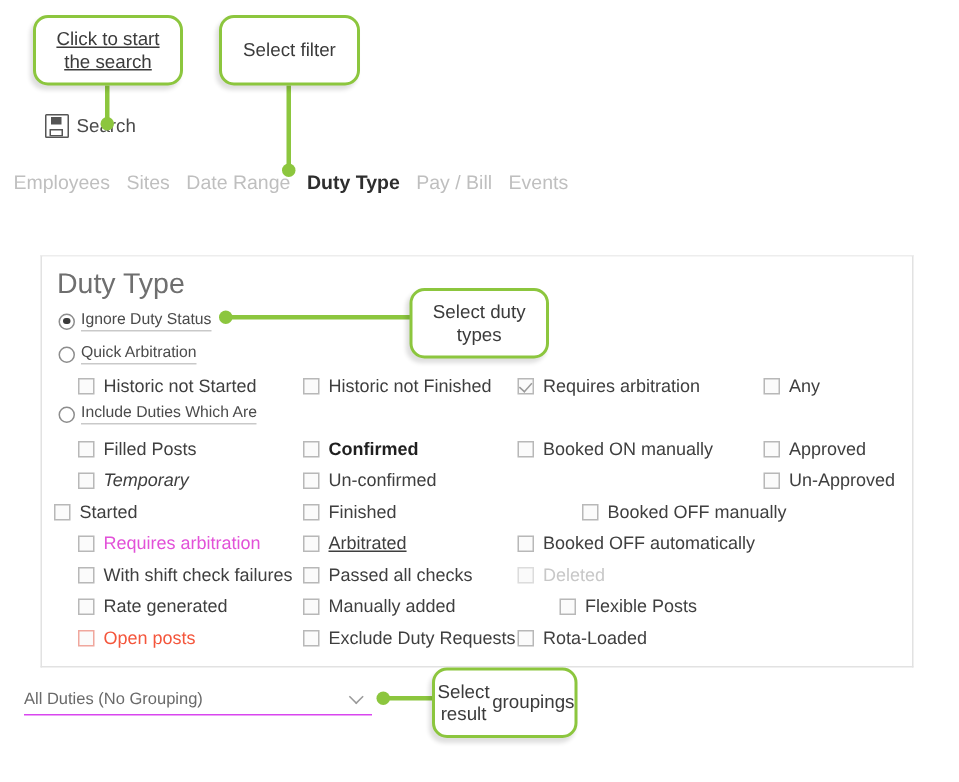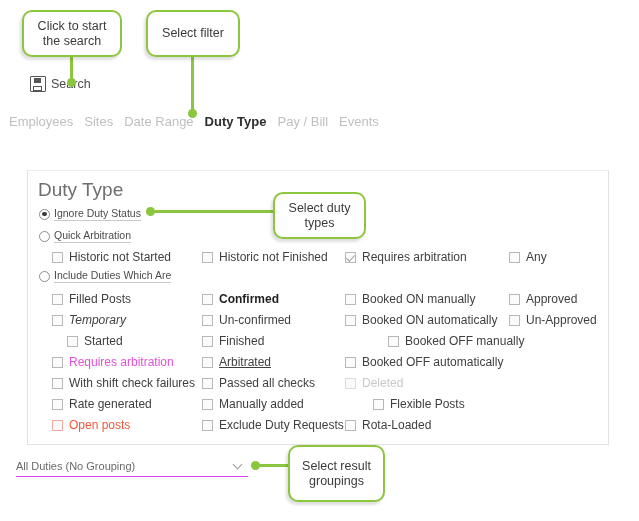--- a/index.html
+++ b/index.html
@@ -232,21 +232,21 @@
     left: 1px; top: 1px;
     width: 6px; height: 6px;
     border: solid #9a9a9a;
     border-width: 0 1.3px 1.3px 0;
     transform: rotate(45deg);
   }
 </style>
 </head>
 <body>
 
-<div class="callout" id="co-search" style="left:22px; top:10px; width:100px; height:47px; flex-direction:column;">
+<div class="callout" id="co-search" style="left:22px; top:10px; width:100px; height:47px; flex-direction:column;text-decoration:underline;">
   <span>Click to start</span>
   <span>the search</span>
 </div>
 <div class="connector conn-v" style="left:70px; top:57px; height:27px;"></div>
 <div class="dot" style="left:67px; top:78px;"></div>
 
 <div class="callout" id="co-filter" style="left:146px; top:10px; width:94px; height:47px;">
   <span>Select filter</span>
 </div>
 <div class="connector conn-v" style="left:191px; top:57px; height:60px;"></div>
@@ -308,21 +308,21 @@
   </div>
 
   <div class="cbrow" style="left:24px; top:121px;">
     <span class="cb"></span>
     <span>Filled Posts</span>
   </div>
   <div class="cbrow" style="left:24px; top:142px;">
     <span class="cb"></span>
     <span class="t-ital">Temporary</span>
   </div>
-  <div class="cbrow" style="left:39px; top:163px;">
+  <div class="cbrow" style="left:8px; top:163px;">
     <span class="cb"></span>
     <span>Started</span>
   </div>
   <div class="cbrow" style="left:24px; top:184px;">
     <span class="cb"></span>
     <span class="t-pink">Requires arbitration</span>
   </div>
   <div class="cbrow" style="left:24px; top:205px;">
     <span class="cb"></span>
     <span>With shift check failures</span>
@@ -362,24 +362,20 @@
   </div>
   <div class="cbrow" style="left:174px; top:247px;">
     <span class="cb"></span>
     <span>Exclude Duty Requests</span>
   </div>
 
   <div class="cbrow" style="left:317px; top:121px;">
     <span class="cb"></span>
     <span>Booked ON manually</span>
   </div>
-  <div class="cbrow" style="left:317px; top:142px;">
-    <span class="cb"></span>
-    <span>Booked ON automatically</span>
-  </div>
   <div class="cbrow" style="left:317px; top:163px;padding-left:43px;">
     <span class="cb"></span>
     <span>Booked OFF manually</span>
   </div>
   <div class="cbrow" style="left:317px; top:184px;">
     <span class="cb"></span>
     <span>Booked OFF automatically</span>
   </div>
   <div class="cbrow" style="left:317px; top:205px;">
     <span class="cb dim"></span>
@@ -403,18 +399,18 @@
     <span>Un-Approved</span>
   </div>
 
 </div>
 
 <div id="grouping">
   <span>All Duties (No Grouping)</span>
   <span class="chev"></span>
 </div>
 
-<div class="callout" id="co-group" style="left:288px; top:445px; width:97px; height:57px; flex-direction:column;">
+<div class="callout" id="co-group" style="left:288px; top:445px; width:97px; height:47px; flex-direction:row;">
   <span>Select result</span>
   <span>groupings</span>
 </div>
 <div class="connector conn-h" style="left:255px; top:464px; width:34px;"></div>
 <div class="dot" style="left:251px; top:461px;"></div>
 
 </body></html>

